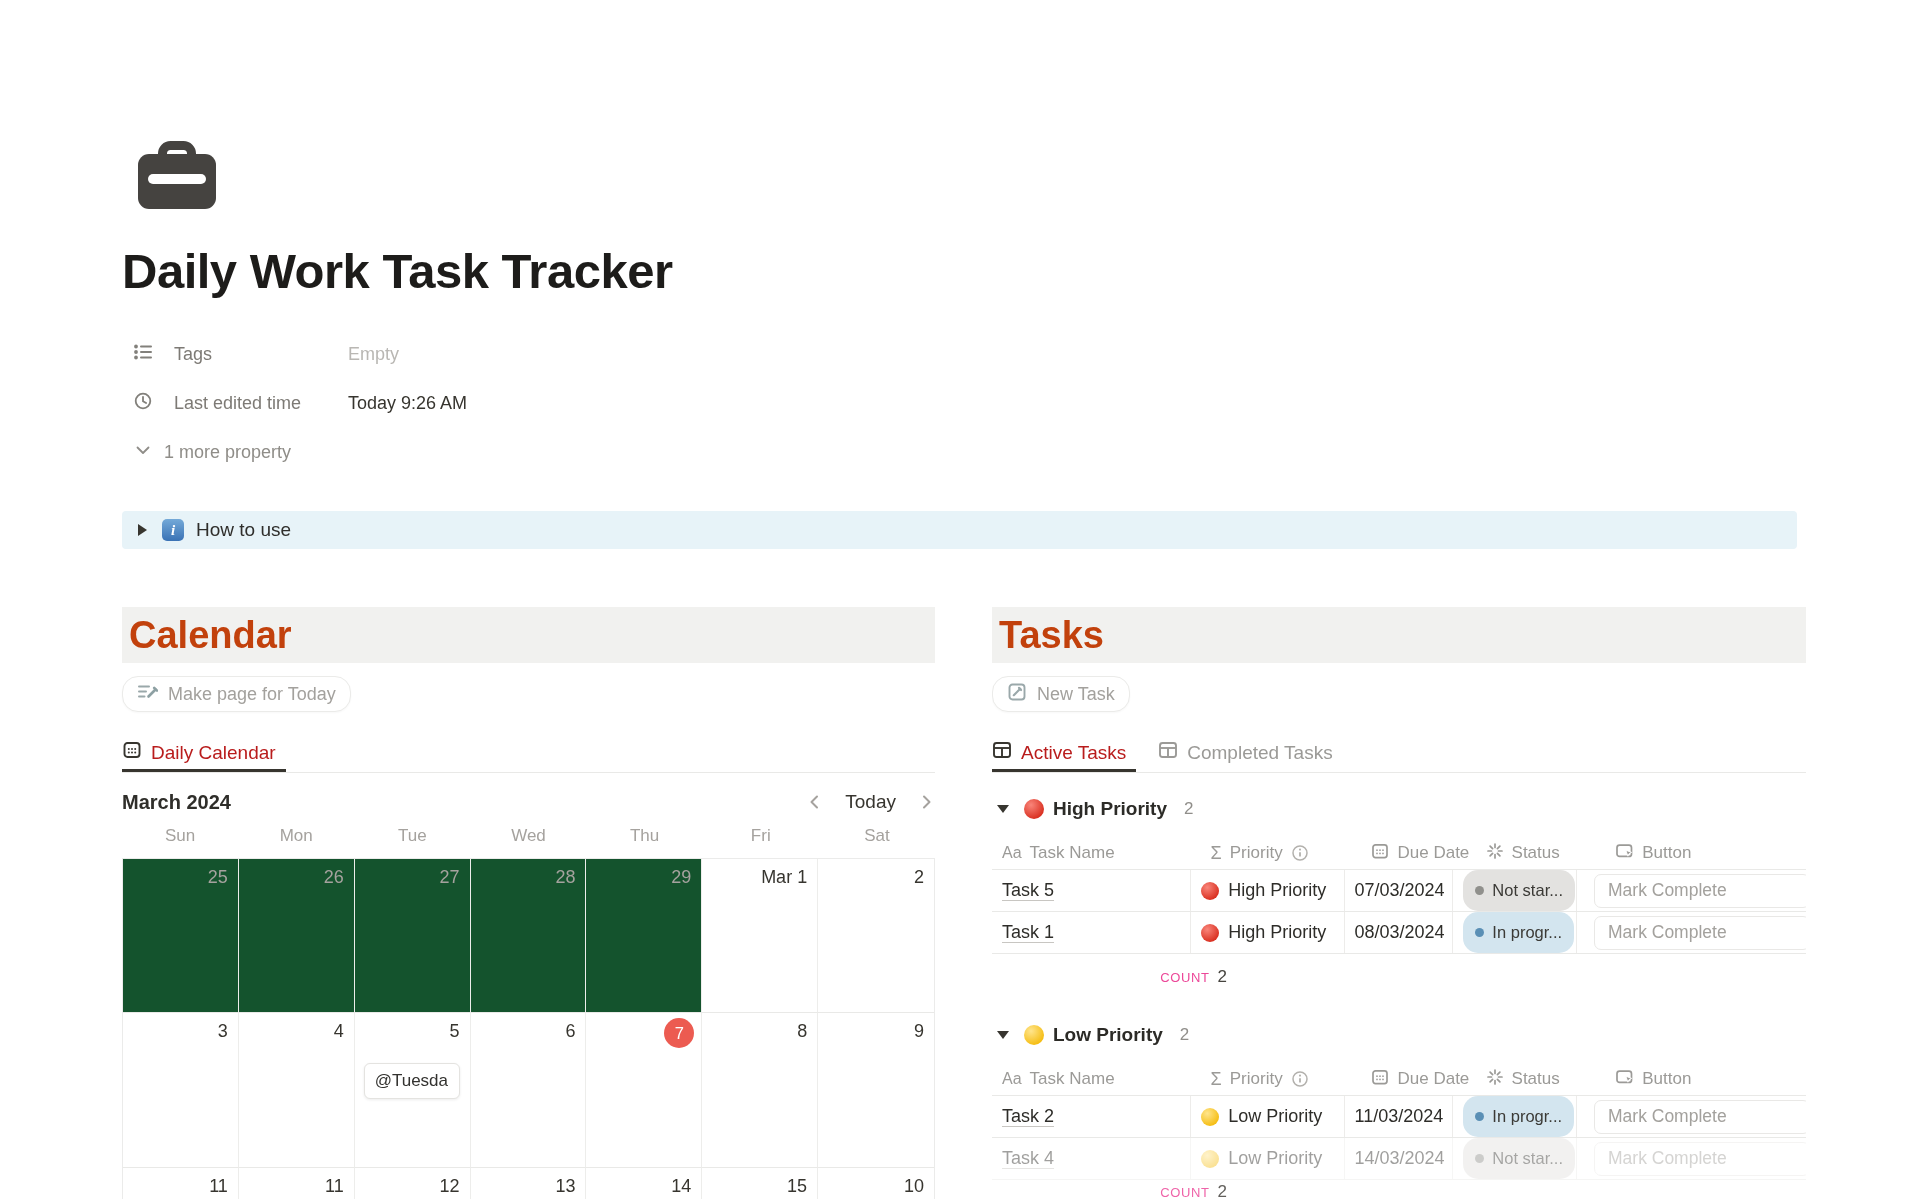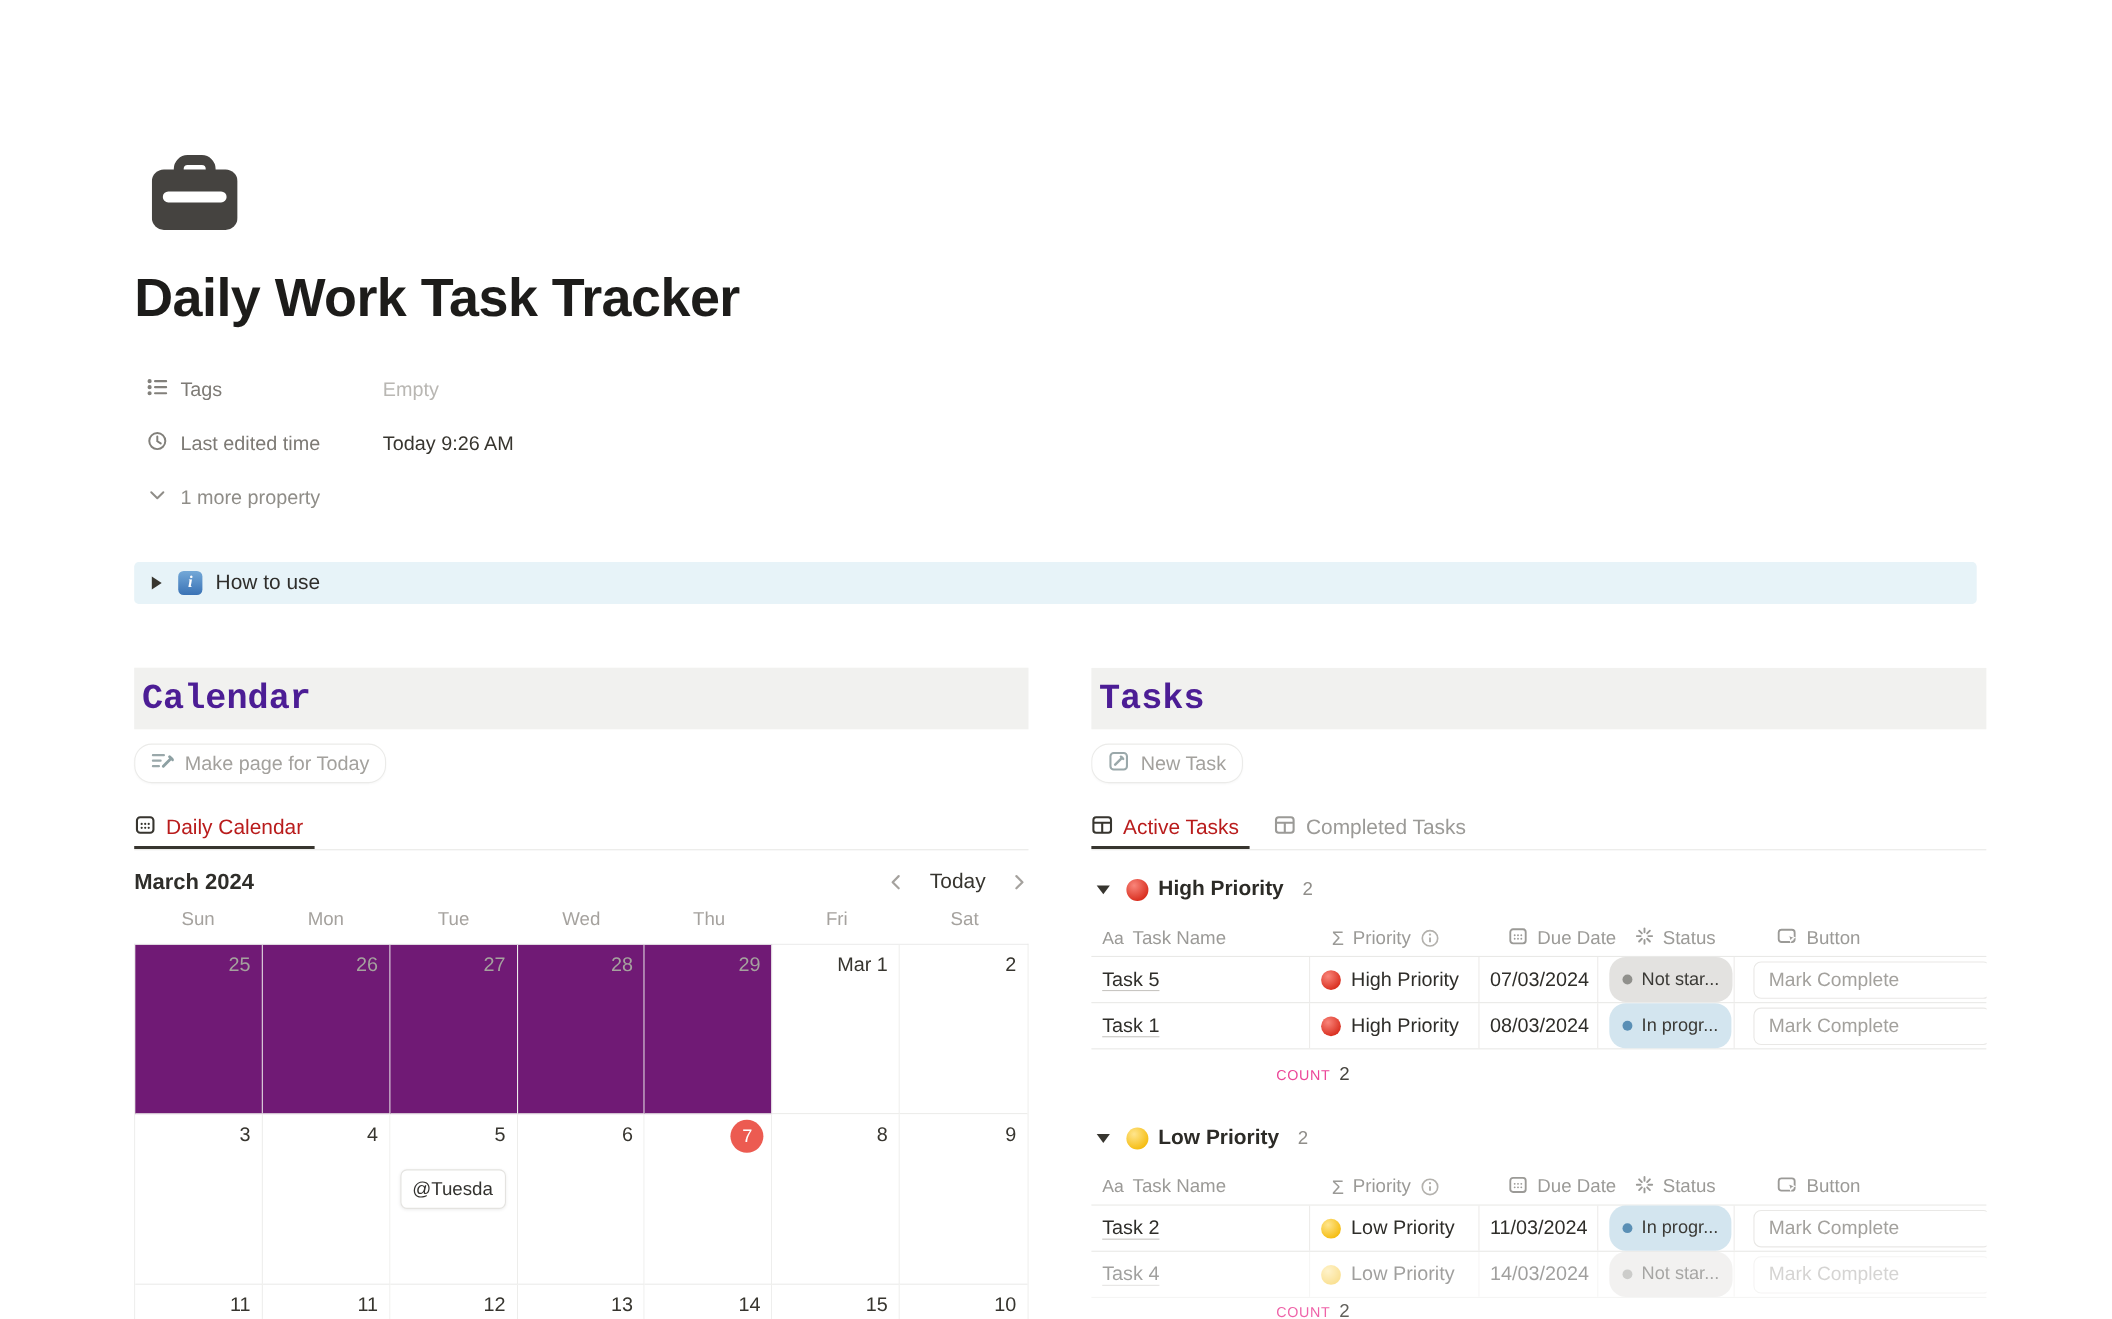--- a/index.html
+++ b/index.html
@@ -6,21 +6,21 @@
   html,body { width:1920px; height:1199px; overflow:hidden; background:#ffffff;
     font-family:"Liberation Sans", sans-serif; color:#37352f; }
   .page { position:relative; width:1920px; height:1199px; padding-left:122px; }
 
   
   .page-icon { margin-top:141px; margin-left:16px; width:78px; height:68px; }
   .page-title { margin-top:34px; font-size:49px; font-weight:700; letter-spacing:-0.5px; color:#1d1c1a; }
 
   .props { margin-top:40px; margin-left:11px; }
   .prop-row { display:flex; align-items:center; height:31px; margin-bottom:18px; }
-  .prop-label { display:flex; align-items:center; gap:11px; width:215px; color:#7d7a75; font-size:18px; }
+  .prop-label { display:flex; align-items:center; gap:21px; width:215px; color:#7d7a75; font-size:18px; }
   .prop-label svg { flex:0 0 auto; }
   .prop-value { font-size:18px; color:#37352f; }
   .prop-value.placeholder { color:#b9b7b3; }
   .prop-more { display:flex; align-items:center; gap:11px; color:#8f8d88; font-size:18px; height:31px; cursor:pointer; }
 
   
   .callout { margin-top:43px; width:1675px; height:38px; background:#e7f3f8; border-radius:4px;
     display:flex; align-items:center; }
   .tri-right { width:0; height:0; border-top:6px solid transparent; border-bottom:6px solid transparent;
     border-left:9px solid #37352f; margin-left:16px; }
@@ -28,21 +28,21 @@
     background:linear-gradient(180deg,#74a9d8,#3a72b5); color:#fff; display:flex; align-items:center; justify-content:center;
     font-family:"Liberation Serif", serif; font-style:italic; font-weight:700; font-size:15px; }
   .callout-label { margin-left:12px; font-size:19px; color:#2f2e2b; }
 
   
   .cols { display:flex; margin-top:58px; width:1684px; }
   .col-left  { width:813px; }
   .col-right { width:814px; margin-left:57px; overflow:hidden; }
 
   .section-bar { height:56px; background:#f1f1ef; display:flex; align-items:center; padding-left:7px; }
-  .section-title { font-size:32px; font-weight:700; color:#4c1d95;font-family:Liberation Mono, monospace; }
+  .section-title { font-size:38px; font-weight:700; color:#c2410c; }
 
   .soft-btn { margin-top:13px; height:36px; display:inline-flex; align-items:center; gap:10px;
     border:1px solid #ebebe9; border-radius:16px; background:#fff; padding:0 14px;
     color:#a3a19d; font-size:18px; cursor:pointer; box-shadow:0 1px 2px rgba(15,15,15,0.03); }
   .soft-btn svg { flex:0 0 auto; }
 
   .tabs { margin-top:21px; height:40px; display:flex; align-items:stretch; border-bottom:1px solid #e9e9e7; }
   .tab { display:flex; align-items:center; gap:9px; font-size:19px; margin-right:20px; padding:0 10px 0 0; cursor:pointer; }
   .tab.active { color:#b91c1c; font-weight:400; box-shadow:inset 0 -3px 0 #37352f; }
   .tab.inactive { color:#9b9a97; font-weight:500; padding-left:2px; }
@@ -55,21 +55,21 @@
   .today-btn { font-size:19px; color:#37352f; cursor:pointer; }
 
   .cal-head { margin-top:9px; display:grid; grid-template-columns:repeat(7,1fr); height:24px; }
   .cal-head span { text-align:center; font-size:17px; color:#a5a29e; }
 
   .cal-grid { margin-top:8px; display:grid; grid-template-columns:repeat(7,1fr);
     border-top:1px solid #ebebea; border-left:1px solid #ebebea; border-right:1px solid #ebebea; }
   .cal-cell { position:relative; border-right:1px solid #ededeb; border-bottom:1px solid #e9e9e7; background:#fff; }
   .cal-cell:nth-child(7n) { border-right:none; }
   .cal-cell.h1 { height:154px; } .cal-cell.h2 { height:155px; } .cal-cell.h3 { height:155px; }
-  .cal-cell.muted { background:#701a75; }
+  .cal-cell.muted { background:#14532d; }
   .day-num { position:absolute; top:8px; right:10px; font-size:18px; color:#37352f; }
   .muted .day-num { color:#a5a29e; }
   .today-badge { position:absolute; top:5px; right:7px; width:30px; height:30px; border-radius:50%;
     background:#ec5b51; color:#fff; display:flex; align-items:center; justify-content:center; font-size:16.5px; }
   .event-chip { position:absolute; top:50px; left:9px; right:10px; height:36px; background:#fff;
     border:1px solid #e4e3e0; border-radius:6px; box-shadow:0 1px 3px rgba(15,15,15,0.08);
     font-size:17px; line-height:34px; padding-left:10px; color:#33322f; font-weight:500;
     white-space:nowrap; overflow:hidden; cursor:pointer; }
 
   

